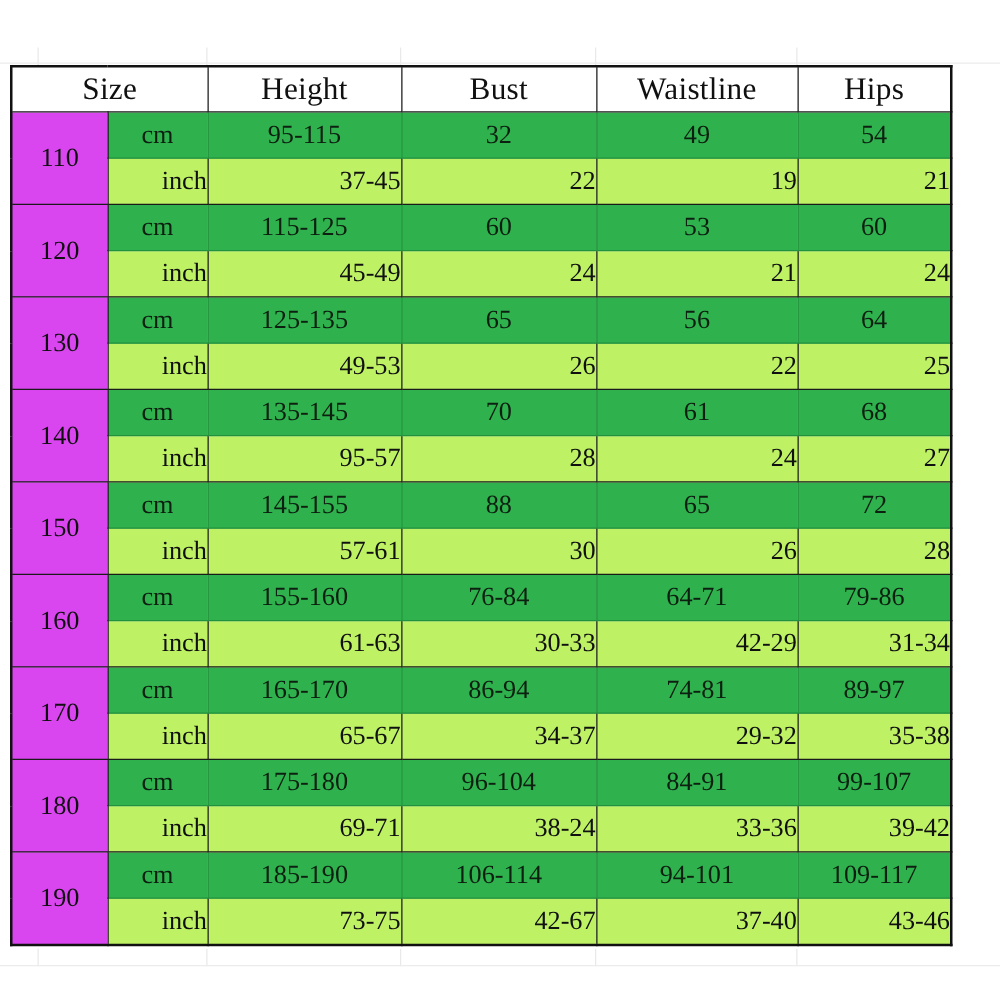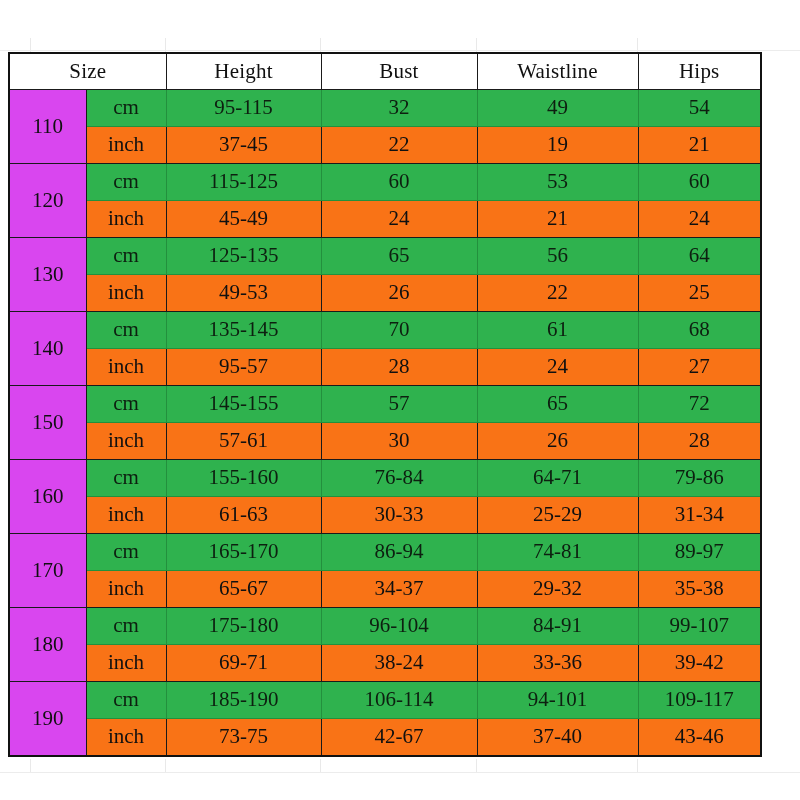--- a/index.html
+++ b/index.html
@@ -60,21 +60,21 @@
     font-weight: normal;
     color: #101010;
     font-size: 21px;
     line-height: 1.1;
   }
 
   
   tr.header-row th {
     height: 35px;
     background: #ffffff;
-    font-size: 21px;
+    font-size: 25px;
     letter-spacing: .2px;
   }
 
   
   td.size-label {
     background: #d946ef;
     font-size: 22px;
     width: 77px;
   }
 
@@ -93,22 +93,23 @@
   tr.row-cm td.unit,
   tr.row-cm td.measure {
     background: #2fb24e;
     color: #0d1f10;
     border-color: #23903d;
   }
   tr.row-cm td.unit { border-left-color: #1a1a1a; }
 
   tr.row-inch td.unit,
   tr.row-inch td.measure {
-    background: #f97316;
+    background: #bef264;
     color: #101010;
+    text-align: right;
   }
 
   tr.row-cm td, tr.row-inch td { height: 36px; }
 
   
   col.c-size     { width: 77px;  }
   col.c-unit     { width: 80px;  }
   col.c-height   { width: 155px; }
   col.c-bust     { width: 156px; }
   col.c-waist    { width: 161px; }
@@ -209,21 +210,21 @@
           <td class="unit">inch</td>
           <td class="measure">95-57</td>
           <td class="measure">28</td>
           <td class="measure">24</td>
           <td class="measure">27</td>
         </tr>
         <tr class="row-cm">
           <td class="size-label" rowspan="2">150</td>
           <td class="unit">cm</td>
           <td class="measure">145-155</td>
-          <td class="measure">57</td>
+          <td class="measure">88</td>
           <td class="measure">65</td>
           <td class="measure">72</td>
         </tr>
         <tr class="row-inch">
           <td class="unit">inch</td>
           <td class="measure">57-61</td>
           <td class="measure">30</td>
           <td class="measure">26</td>
           <td class="measure">28</td>
         </tr>
@@ -232,21 +233,21 @@
           <td class="unit">cm</td>
           <td class="measure">155-160</td>
           <td class="measure">76-84</td>
           <td class="measure">64-71</td>
           <td class="measure">79-86</td>
         </tr>
         <tr class="row-inch">
           <td class="unit">inch</td>
           <td class="measure">61-63</td>
           <td class="measure">30-33</td>
-          <td class="measure">25-29</td>
+          <td class="measure">42-29</td>
           <td class="measure">31-34</td>
         </tr>
         <tr class="row-cm">
           <td class="size-label" rowspan="2">170</td>
           <td class="unit">cm</td>
           <td class="measure">165-170</td>
           <td class="measure">86-94</td>
           <td class="measure">74-81</td>
           <td class="measure">89-97</td>
         </tr>

